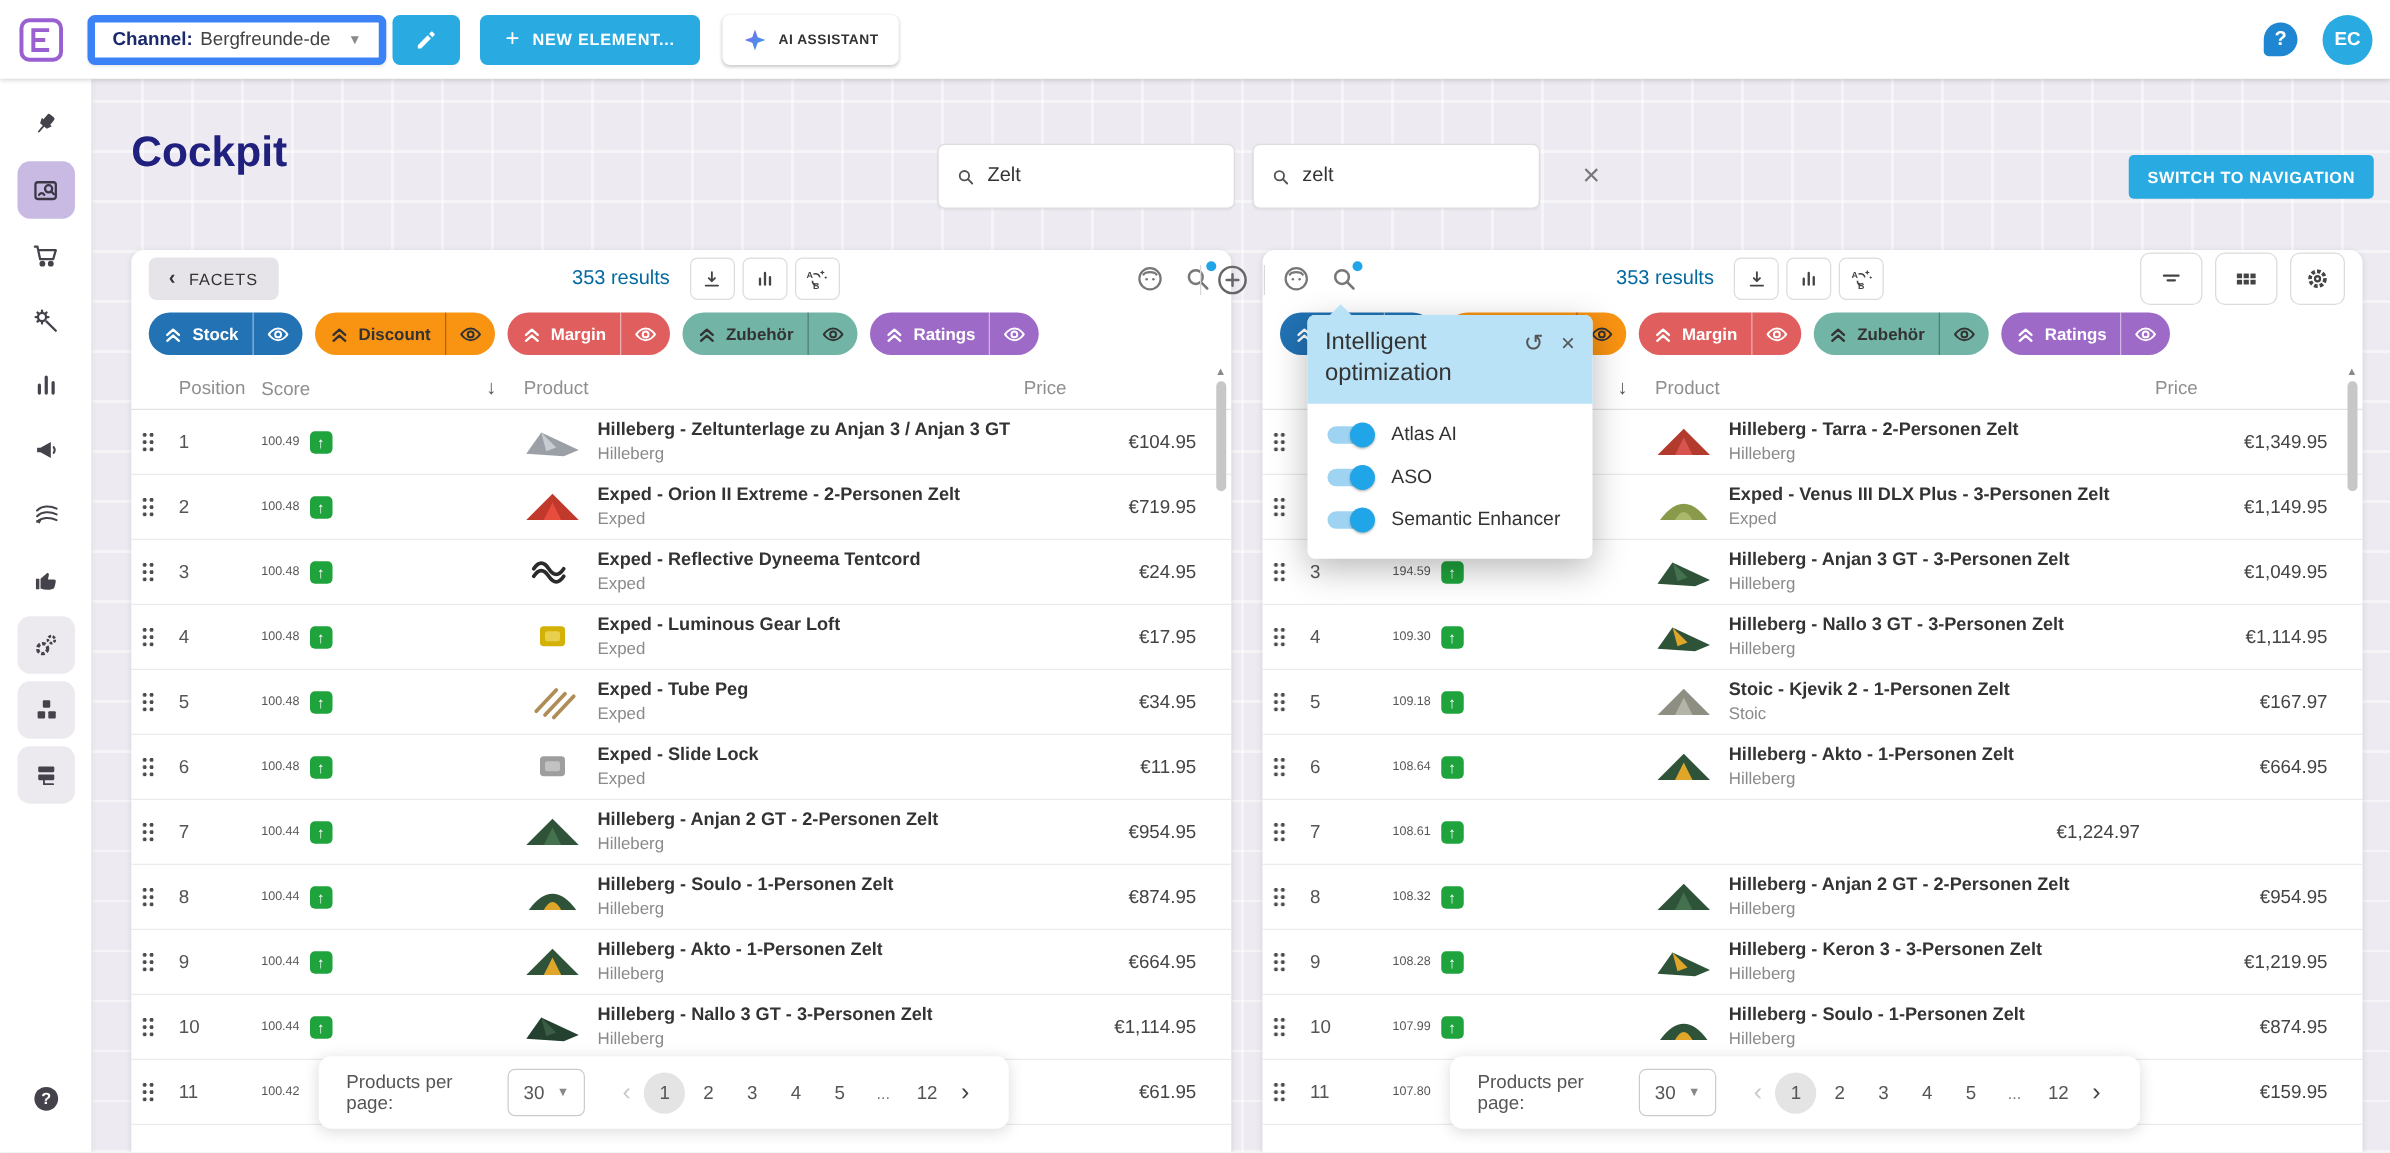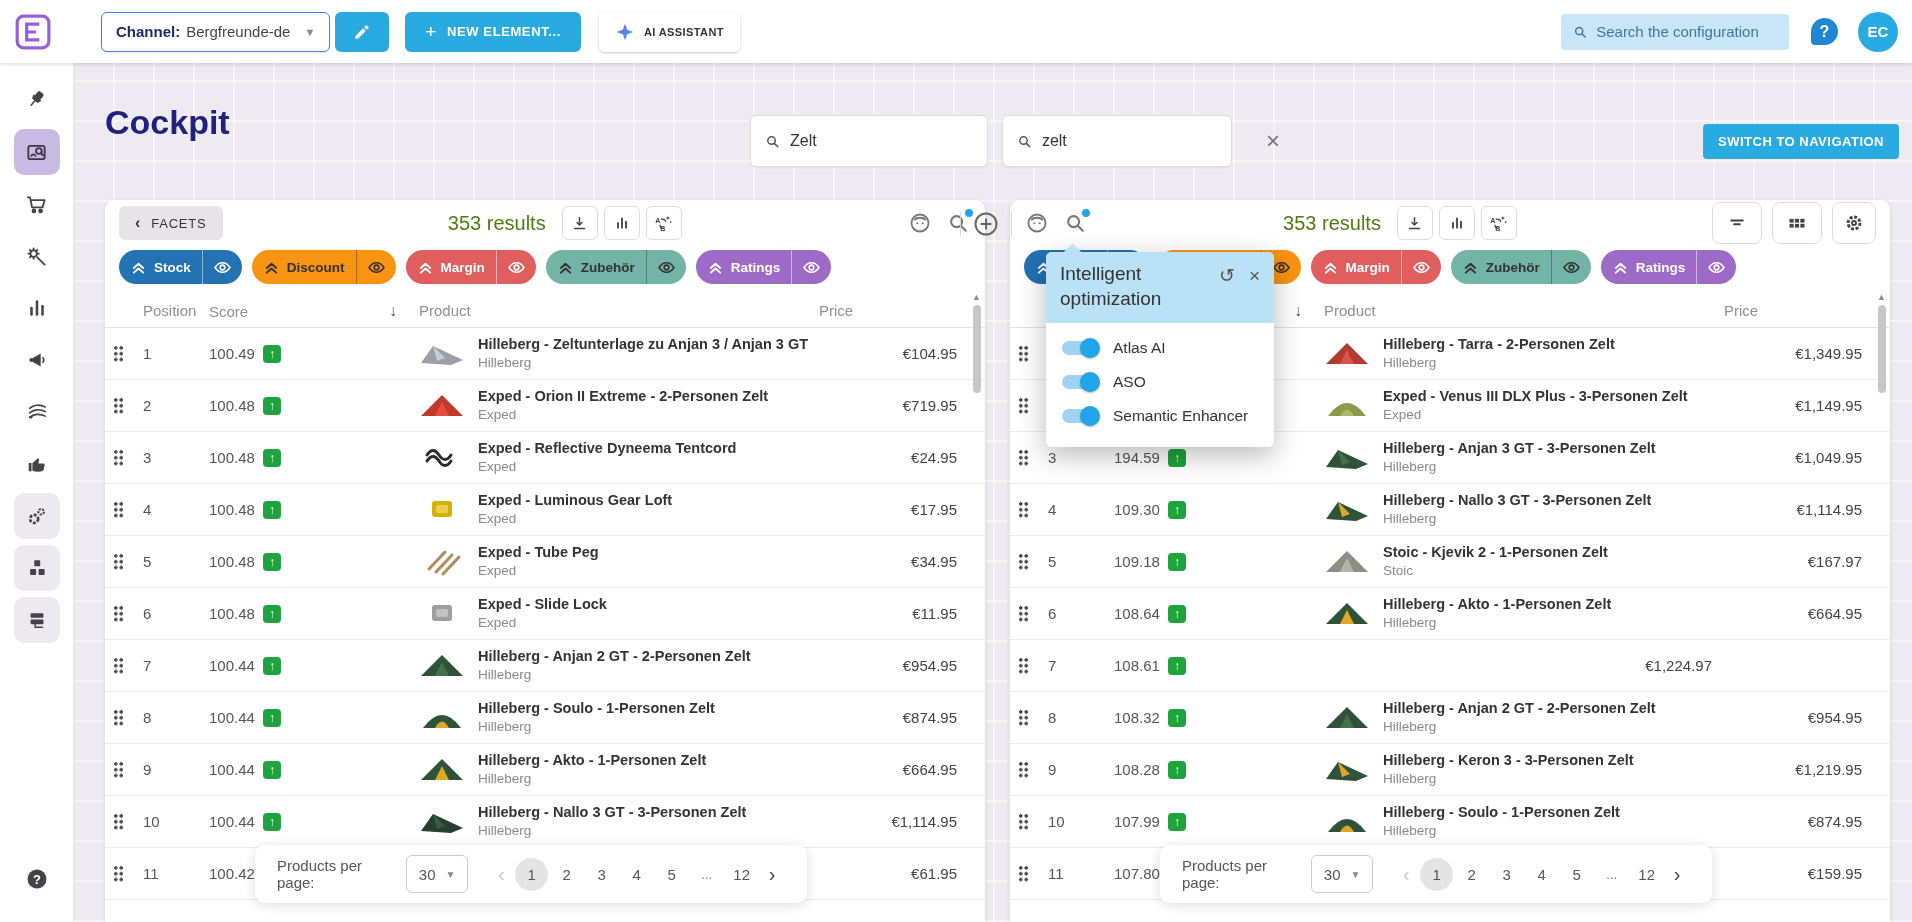--- a/index.html
+++ b/index.html
@@ -5,23 +5,23 @@
   * { margin:0; padding:0; box-sizing:border-box; }
   html,body { width:1912px; height:922px; overflow:hidden; font-family:"Liberation Sans", sans-serif; }
   body { position:relative; background:#fff; }
 
   
   .topbar { position:absolute; top:0; left:0; right:0; height:63px; background:#fff;
             box-shadow:0 1px 4px rgba(0,0,0,.18); display:flex; align-items:center;
             padding:0 14px; z-index:40; }
   .logo { width:38px; height:38px; margin-right:18px; flex:0 0 auto; }
   .channel-group { display:flex; align-items:center; }
-  .channel-box { height:40px; background:#fff; border:1px solid #3b82f6; border-radius:6px;
+  .channel-box { height:40px; background:#fff; border:6px solid #3b82f6; border-radius:6px;
                  box-shadow:0 1px 2px rgba(0,0,0,.08); display:flex; align-items:center;
-                 padding:0 14px; font-size:15px; cursor:pointer; min-width:175px;margin-left:31px; }
+                 padding:0 14px; font-size:15px; cursor:pointer; min-width:175px; }
   .channel-box b { color:#1b2a6b; margin-right:6px; }
   .channel-box .val { color:#444; }
   .channel-box .caret { color:#8a8a8a; font-size:11px; margin-left:14px; }
   .edit-btn { width:54px; height:40px; background:#29abe2; border-radius:6px; margin-left:5px;
               display:flex; align-items:center; justify-content:center; cursor:pointer; }
   .btn-blue { height:40px; background:#29abe2; border-radius:6px; color:#fff; font-weight:bold;
               font-size:13px; letter-spacing:.6px; display:flex; align-items:center;
               padding:0 20px; margin-left:16px; cursor:pointer; }
   .btn-blue .plus { font-size:19px; font-weight:400; margin-right:10px; }
   .btn-white { height:40px; background:#fff; border-radius:6px; color:#333; font-weight:bold;
@@ -77,21 +77,21 @@
   .panel { position:absolute; top:137px; bottom:-30px; width:880px; background:#fff;
            border-radius:10px 10px 0 0; box-shadow:0 1px 5px rgba(0,0,0,.10); }
   #panel-left { left:32px; }
   #panel-right { left:937px; }
 
   .panel-toolbar { height:46px; display:flex; align-items:center; padding:0 14px; }
   .facets-btn { display:flex; align-items:center; gap:10px; background:#e6e4e9; border-radius:6px;
                 height:34px; padding:0 16px; font-size:13px; letter-spacing:.8px; color:#333; cursor:pointer; }
   .facets-btn .chev { font-size:16px; font-weight:bold; color:#333; }
   .results-group { display:flex; align-items:center; margin-left:auto; }
-  .results-count { font-size:20px; color:#4d7c0f; margin-right:10px; }
+  .results-count { font-size:16px; color:#0369a1; margin-right:10px; }
   .icon-btn { width:36px; height:34px; border:1px solid #dcdcdc; border-radius:6px; background:#fff;
               display:flex; align-items:center; justify-content:center; margin-left:6px; cursor:pointer; }
   .probe-group { display:flex; align-items:center; margin-left:auto; gap:12px; }
   .probe-group.lead { margin-left:0; margin-right:0; }
   .probe { position:relative; width:26px; height:26px; display:flex; align-items:center;
            justify-content:center; cursor:pointer; }
   .probe .dot { position:absolute; top:-1px; right:-2px; width:8px; height:8px; border-radius:50%;
                 background:#1fa5e8; }
   .view-group { display:flex; align-items:center; margin-left:auto; gap:10px; }
   .view-btn { width:50px; height:42px; border:1px solid #dcdcdc; border-radius:8px; background:#fff;
@@ -116,21 +116,21 @@
   .thead .sort { margin-left:auto; padding-right:22px; color:#555; font-size:16px; cursor:pointer; }
 
   .rows { }
   .row { display:grid; grid-template-columns:30px 66px 210px 1fr 150px; align-items:center;
          height:52px; padding:0 16px 0 8px; border-bottom:1px solid #ebebeb; cursor:pointer; }
   .handle { width:11px; height:17px; cursor:grab;
             background:radial-gradient(circle, #4a4a4a 1.5px, transparent 1.7px);
             background-size:5.5px 5.8px; background-position:0 0; }
   .pos { color:#555; font-size:15px; }
   .score-cell { display:flex; align-items:center; }
-  .score-val { color:#555; font-size:15px; }
+  .score-val { color:#555; font-size:10px; }
   .badge { width:18px; height:18px; border-radius:4px; background:#1fa33c; color:#fff; font-size:12px;
            display:flex; align-items:center; justify-content:center; margin-left:8px; }
   .prod { display:flex; align-items:center; overflow:hidden; }
   .thumb { width:46px; height:32px; flex:0 0 auto; margin-right:13px; }
   .prod-text { display:flex; flex-direction:column; line-height:1.3; overflow:hidden; }
   .prod-title { font-weight:bold; color:#333; font-size:14.5px; white-space:nowrap; }
   .prod-brand { color:#8a8a8a; font-size:13.5px; font-style:normal; }
   .price { text-align:right; color:#444; font-size:15px; padding-right:12px; }
 
   .scrollbar { position:absolute; top:92px; right:2px; bottom:36px; width:13px; }
@@ -203,27 +203,20 @@
           <linearGradient id="gstar" x1="0" y1="0" x2="1" y2="1">
         <stop offset="0" stop-color="#8b5cf6"></stop>
             <stop offset="1" stop-color="#29abe2"></stop>
       </linearGradient>
         </defs>
       <path d="M12 2l2.6 7.4L22 12l-7.4 2.6L12 22l-2.6-7.4L2 12l7.4-2.6z" fill="url(#gstar)"></path>
     </svg>
     <span>AI ASSISTANT</span>
   </div>
   <div class="topbar-right">
-    <div class="config-search">
-      <svg width="16" height="16" viewBox="0 0 24 24" fill="none" stroke="#41759e" stroke-width="2.4" stroke-linecap="round">
-        <circle cx="10.5" cy="10.5" r="6"></circle>
-          <line x1="15" y1="15" x2="20.5" y2="20.5"></line>
-      </svg>
-      <input placeholder="Search the configuration" style="">
-    </div>
     <div class="help-bubble">?</div>
     <div class="avatar">EC</div>
   </div>
 </div>
 
 <div class="sidebar">
   <div class="side-item">
     <svg width="22" height="22" viewBox="0 0 24 24" fill="#45424b" stroke="#45424b" stroke-width="1.6" stroke-linecap="round">
       <g transform="rotate(40 12 10)">
           <rect x="9" y="3" width="6" height="7" rx="1"></rect>

